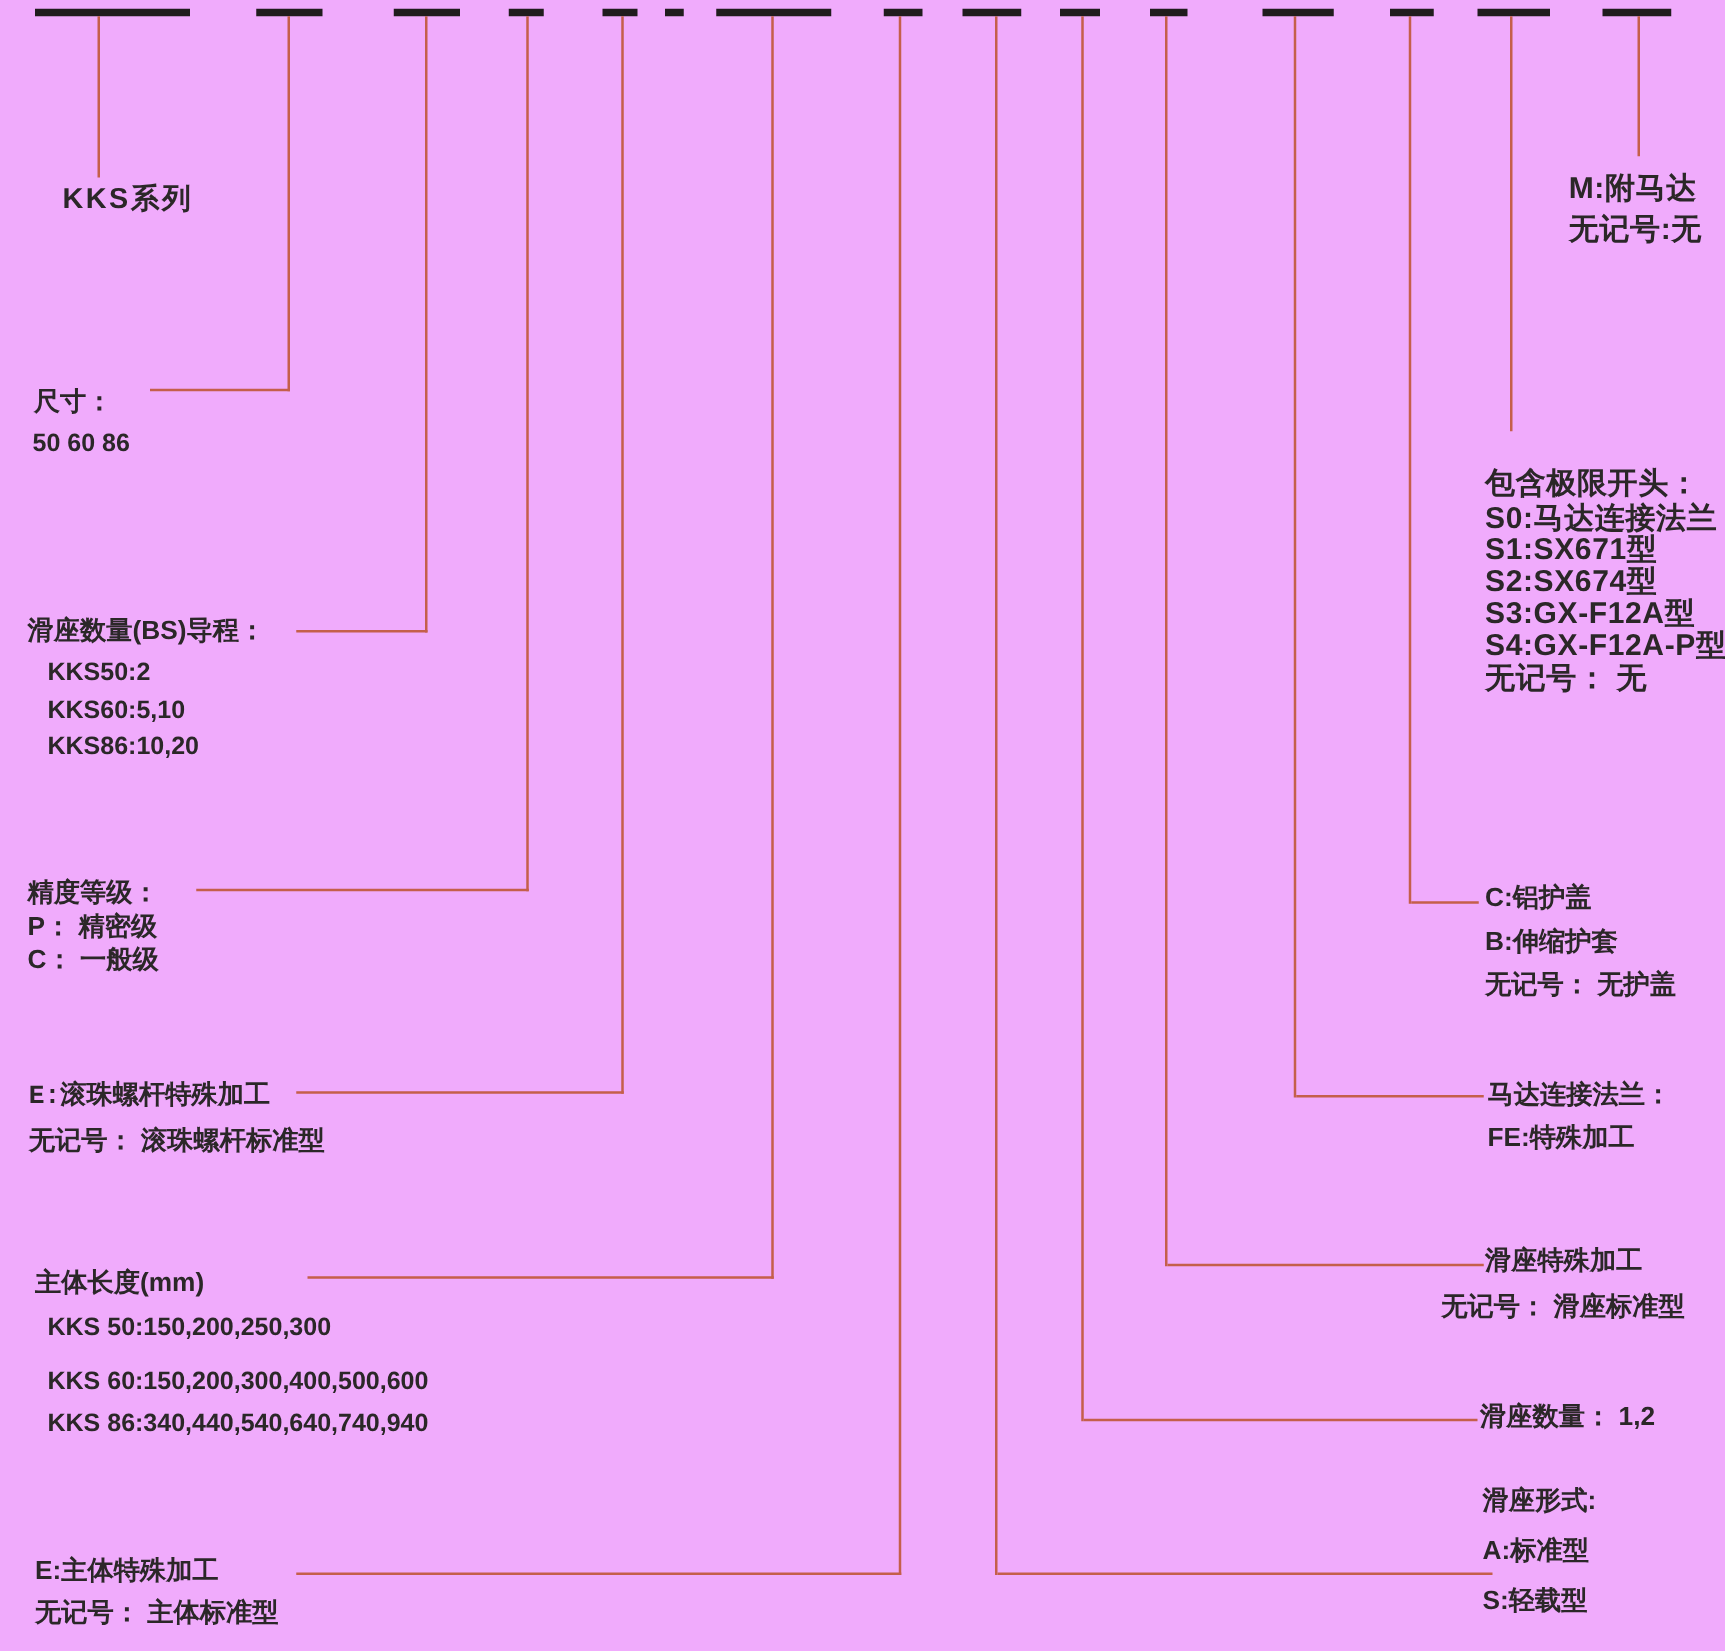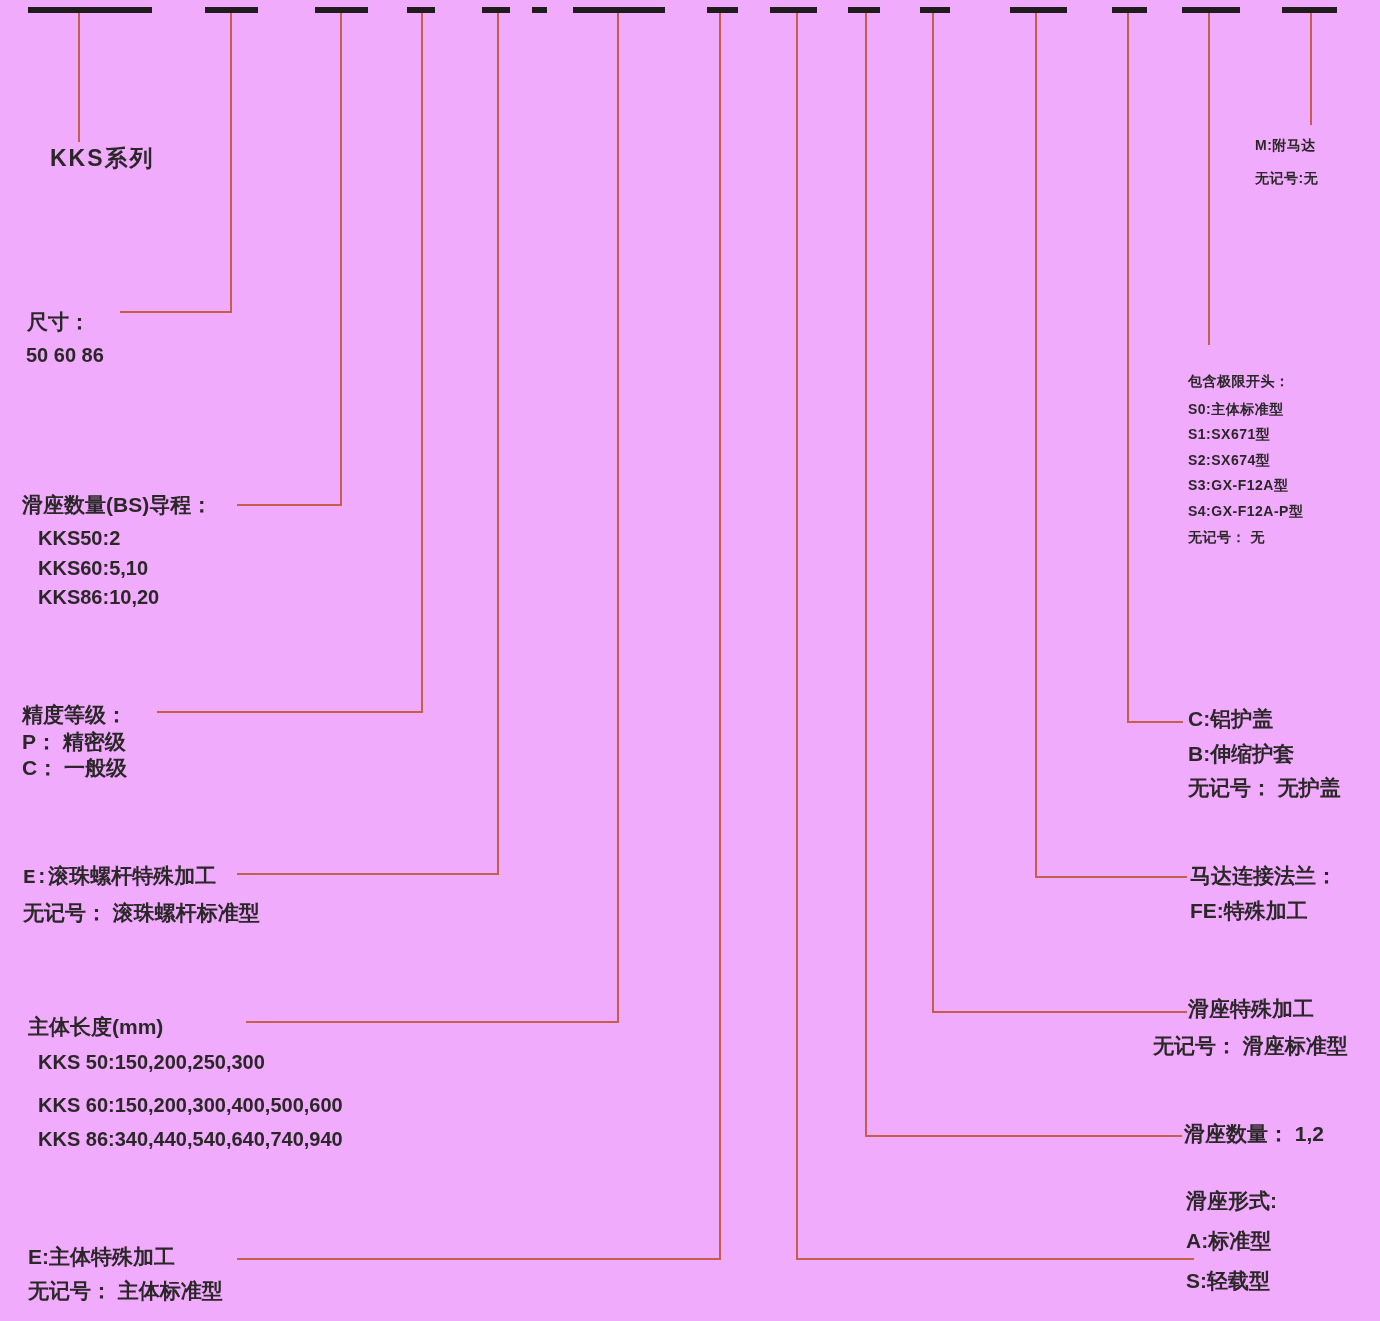--- a/index.html
+++ b/index.html
@@ -30,21 +30,21 @@
     background:#c45f4a;
   }
   .txt{
     position:absolute;
     white-space:nowrap;
     line-height:1.1;
   }
   .fs23{font-size:23px;letter-spacing:2px;}
   .fs22{font-size:20px;}
   .fs21{font-size:21px;}
-  .fs20{font-size:14px;letter-spacing:0.5px;}
+  .fs20{font-size:24px;letter-spacing:0.5px;}
 </style>
 </head>
 <body>
 
 <div class="canvas" style="background: #f0abfc; color: rgb(43, 39, 40);">
 
   <div id="geometry-layer">
       <div class="bar" style="left: 28px; width: 124px; top: 7px; height: 6px; background: rgb(32, 28, 29);"></div>
       <div class="bar" style="left: 205px; width: 53px; top: 7px; height: 6px; background: rgb(32, 28, 29);"></div>
       <div class="bar" style="left: 315px; width: 53px; top: 7px; height: 6px; background: rgb(32, 28, 29);"></div>
@@ -109,21 +109,21 @@
   <div class="txt fs22" style="left:38px;top:1094px;">KKS 60:150,200,300,400,500,600</div>
   <div class="txt fs22" style="left:38px;top:1128px;">KKS 86:340,440,540,640,740,940</div>
 
   <div class="txt fs21" style="left:28px;top:1245px;">E:主体特殊加工</div>
   <div class="txt fs21" style="left:28px;top:1279px;">无记号： 主体标准型</div>
 
   <div class="txt fs20" style="left:1255px;top:138px;">M:附马达</div>
   <div class="txt fs20" style="left:1255px;top:171px;">无记号:无</div>
 
   <div class="txt fs20" style="left:1188px;top:374px;">包含极限开头：</div>
-  <div class="txt fs20" style="left:1188px;top:402px;">S0:主体标准型</div>
+  <div class="txt fs20" style="left:1188px;top:402px;">S0:马达连接法兰</div>
   <div class="txt fs20" style="left:1188px;top:427px;">S1:SX671型</div>
   <div class="txt fs20" style="left:1188px;top:453px;">S2:SX674型</div>
   <div class="txt fs20" style="left:1188px;top:478px;">S3:GX-F12A型</div>
   <div class="txt fs20" style="left:1188px;top:504px;">S4:GX-F12A-P型</div>
   <div class="txt fs20" style="left:1188px;top:530px;">无记号： 无</div>
 
   <div class="txt fs21" style="left:1188px;top:707px;">C:铝护盖</div>
   <div class="txt fs21" style="left:1188px;top:742px;">B:伸缩护套</div>
   <div class="txt fs21" style="left:1188px;top:776px;text-align:right;">无记号： 无护盖</div>
 

